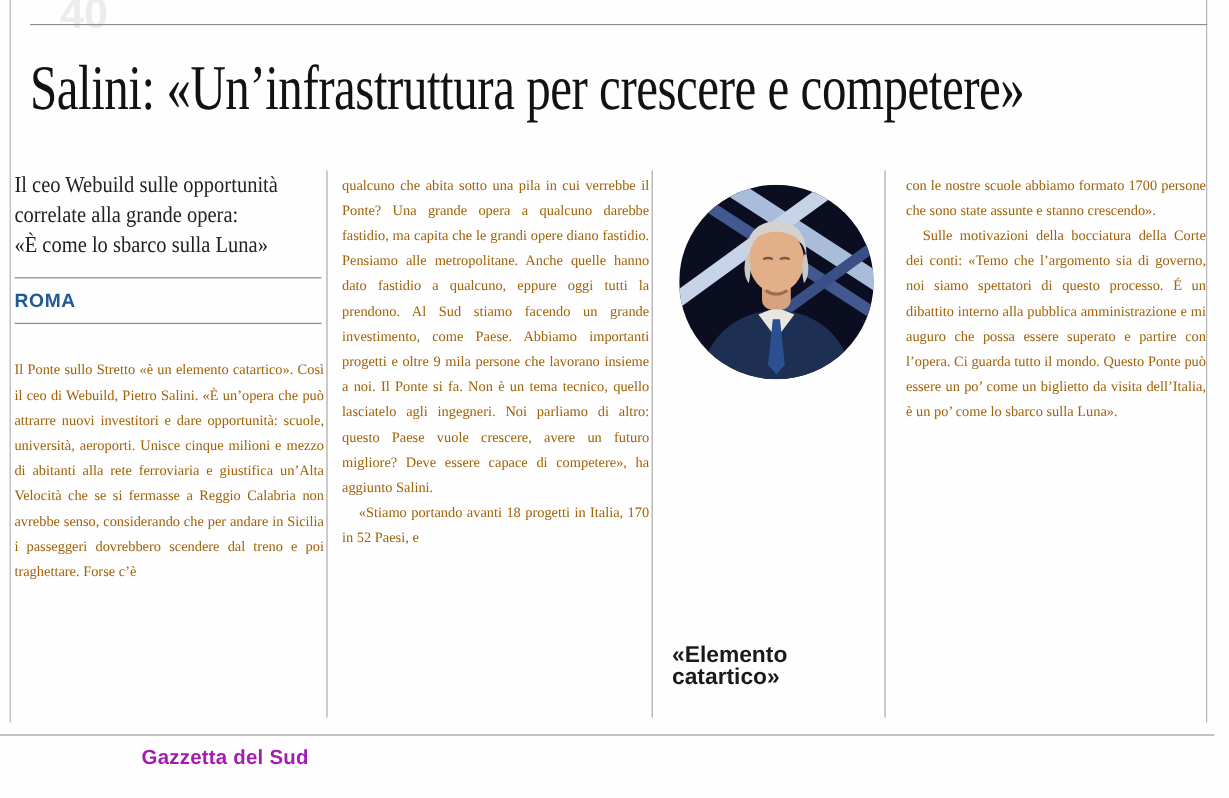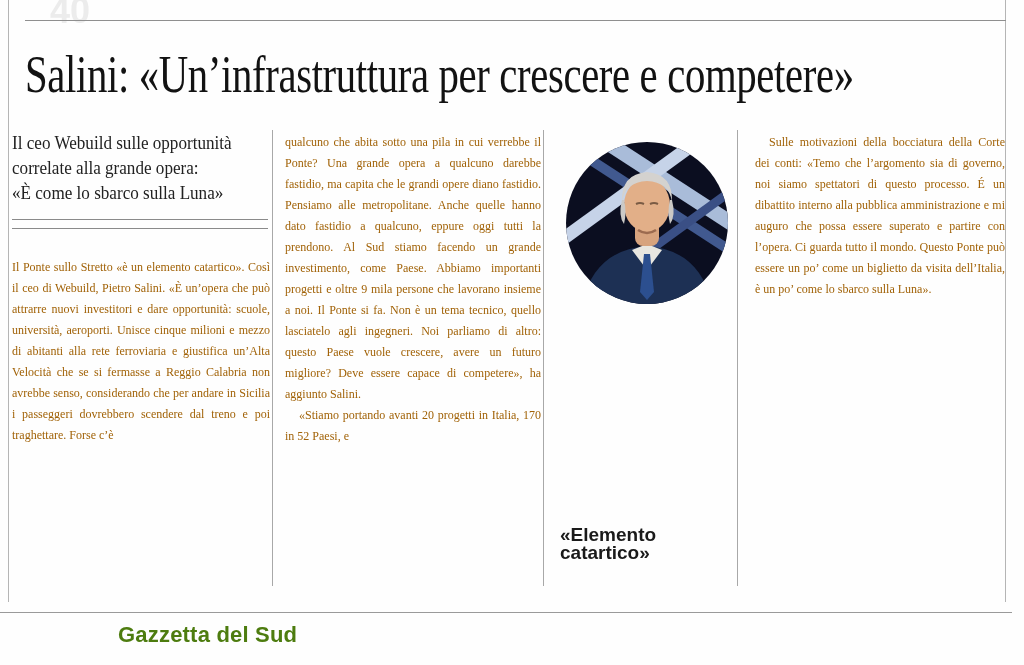--- a/index.html
+++ b/index.html
@@ -22,21 +22,21 @@
   #top-rule{left:25px;top:20px;width:981px;background:#8f8f8f;}
 
   #headline{
     position:absolute;left:25px;top:46px;
     font-size:53px;line-height:56px;font-weight:normal;
     letter-spacing:-0.5px;white-space:nowrap;
     transform:scaleX(0.77);transform-origin:0 50%;
     color:#121212;margin:0;
   }
 
-  #article-body{position:absolute;left:0;top:128px;width:1024px;height:462px;}
+  #article-body{position:absolute;left:0;top:140px;width:1024px;height:462px;}
 
   .col{position:absolute;top:0;height:460px;overflow:hidden;}
   #col1{left:12px;width:258px;}
   #col2{left:285px;width:256px;padding-top:4px;}
   #col3{left:556px;width:181px;}
   #col4{left:755px;width:250px;padding-top:4px;}
 
   .col-sep{top:2px;height:456px;background:#a8a8a8;}
   #sep1{left:272px;} #sep2{left:543px;} #sep3{left:737px;}
 
@@ -69,21 +69,21 @@
     position:absolute;left:4px;top:398px;width:172px;
     font-family:"Liberation Sans", sans-serif;
     font-size:19px;line-height:18px;color:#1a1a1a;
   }
   #caption .cap-title{font-weight:bold;}
 
   #bottom-rule{left:0;top:612px;width:1012px;background:#9a9a9a;}
   #masthead{
     position:absolute;left:118px;top:622px;
     font-family:"Liberation Sans", sans-serif;
-    font-weight:bold;font-size:22px;letter-spacing:0.2px;color:#4d7c0f;
+    font-weight:bold;font-size:17px;letter-spacing:0.2px;color:#a21caf;
   }
 </style>
 </head>
 <body>
 
 <div id="page">
 
   <div id="corner-number">40</div>
 
   <div class="vline" style="left:8px;top:0;height:602px;"></div>
@@ -94,32 +94,33 @@
 
   <div id="article-body">
 
     <div class="col" id="col1">
       <div id="standfirst">
         <div class="sf-line">Il ceo Webuild sulle opportunità</div>
         <div class="sf-line">correlate alla grande opera:</div>
         <div class="sf-line">«È come lo sbarco sulla Luna»</div>
       </div>
       <span id="rule-above-dateline"></span>
+      <div id="dateline">ROMA</div>
       <span id="rule-below-dateline"></span>
       <div class="body-text">
         <p>Il Ponte sullo Stretto «è un elemento catartico». Così il ceo di Webuild, Pietro Salini. «È un’opera che può attrarre nuovi investitori e dare opportunità: scuole, università, aeroporti. Unisce cinque milioni e mezzo di abitanti alla rete ferroviaria e giustifica un’Alta Velocità che se si fermasse a Reggio Calabria non avrebbe senso, considerando che per andare in Sicilia i passeggeri dovrebbero scendere dal treno e poi traghettare. Forse c’è</p>
       </div>
     </div>
 
     <div class="vline col-sep" id="sep1"></div>
 
     <div class="col" id="col2">
       <div class="body-text">
         <p>qualcuno che abita sotto una pila in cui verrebbe il Ponte? Una grande opera a qualcuno darebbe fastidio, ma capita che le grandi opere diano fastidio. Pensiamo alle metropolitane. Anche quelle hanno dato fastidio a qualcuno, eppure oggi tutti la prendono. Al Sud stiamo facendo un grande investimento, come Paese. Abbiamo importanti progetti e oltre 9 mila persone che lavorano insieme a noi. Il Ponte si fa. Non è un tema tecnico, quello lasciatelo agli ingegneri. Noi parliamo di altro: questo Paese vuole crescere, avere un futuro migliore? Deve essere capace di competere», ha aggiunto Salini.</p>
-        <p class="indent">«Stiamo portando avanti 20 progetti in Italia, 170 in 52 Paesi, e</p>
+        <p class="indent">«Stiamo portando avanti 18 progetti in Italia, 170 in 52 Paesi, e</p>
       </div>
     </div>
 
     <div class="vline col-sep" id="sep2"></div>
 
     <div class="col" id="col3">
       <div id="photo-wrap">
         <svg width="162" height="162" viewBox="0 0 162 162">
           <defs>
             <clipPath id="pc">
@@ -148,20 +149,21 @@
       </div>
       <div id="caption">
         <span class="cap-title">«Elemento catartico»</span><br>
       </div>
     </div>
 
     <div class="vline col-sep" id="sep3"></div>
 
     <div class="col" id="col4">
       <div class="body-text">
+        <p>con le nostre scuole abbiamo formato 1700 persone che sono state assunte e stanno crescendo».</p>
         <p class="indent">Sulle motivazioni della bocciatura della Corte dei conti: «Temo che l’argomento sia di governo, noi siamo spettatori di questo processo. É un dibattito interno alla pubblica amministrazione e mi auguro che possa essere superato e partire con l’opera. Ci guarda tutto il mondo. Questo Ponte può essere un po’ come un biglietto da visita dell’Italia, è un po’ come lo sbarco sulla Luna».</p>
       </div>
     </div>
 
   </div>
 
   <div class="hline" id="bottom-rule"></div>
   <div id="masthead">Gazzetta del Sud</div>
 
 </div>

